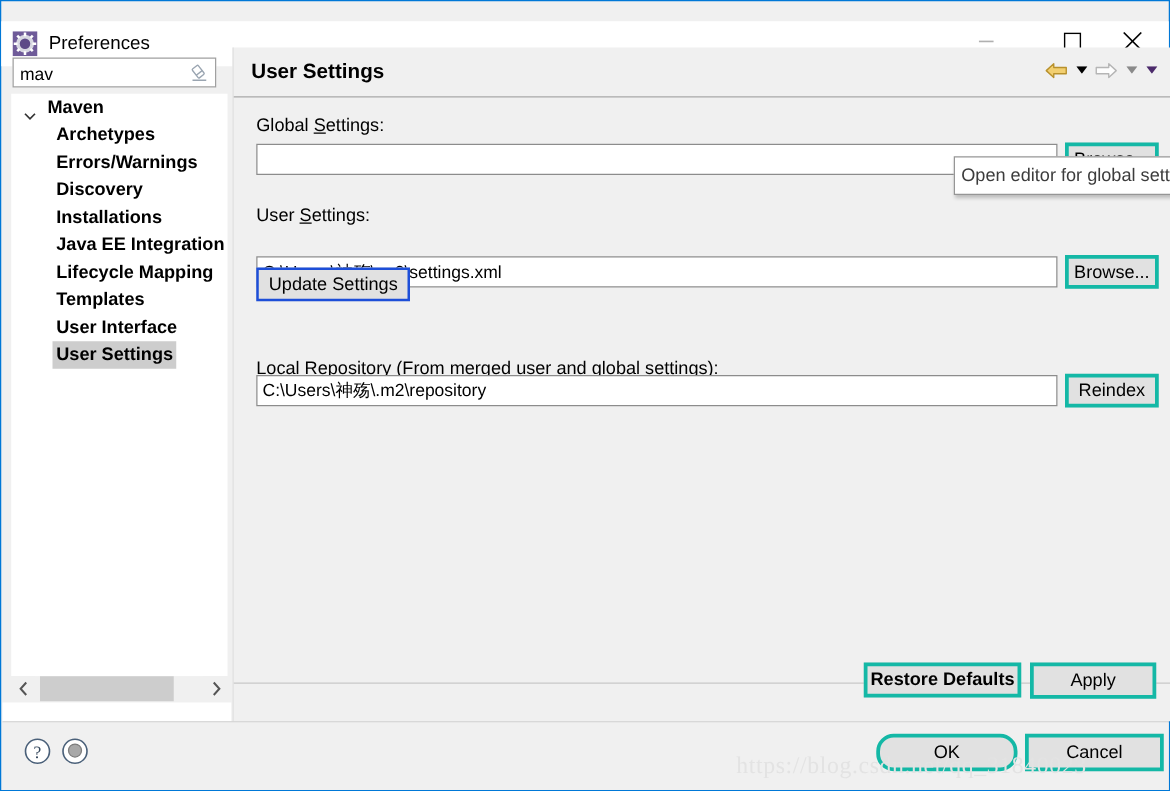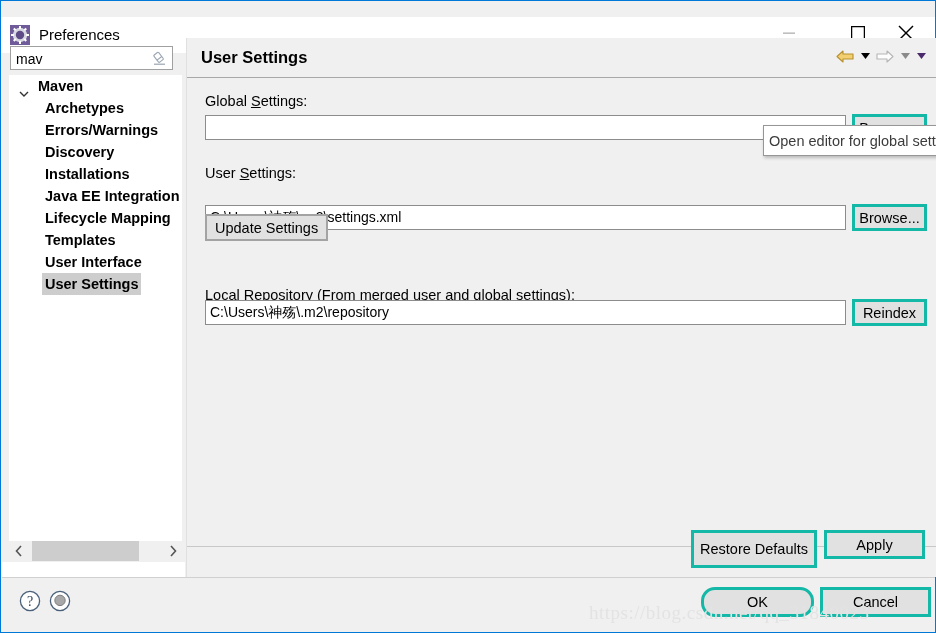--- a/index.html
+++ b/index.html
@@ -222,21 +222,21 @@
     font-family: "Liberation Sans", sans-serif;
     font-size: 14.5px;
     color: #000000;
     display: flex;
     align-items: center;
     justify-content: center;
     cursor: default;
     white-space: nowrap;
   }
   #btn-update {
-    border: 2px solid #a3a3a3;
+    border: 2px solid #1d4ed8;
     background: #e1e1e1;
   }
 
   
   #tooltip {
     position: absolute;
     left: 762px; top: 124px;
     height: 31px;
     width: 180px;
     box-sizing: border-box;
@@ -453,21 +453,21 @@
     <input class="text-field" style="left: 18px; top: 167px; width: 641px;" type="text" value="C:\Users\神殇\.m2\settings.xml">
     <div class="push-btn" style="left:665px; top:166px; width:75px;">Browse...</div>
 
     <div class="push-btn" id="btn-update" style="left: 18px; top: 176px; width: auto; padding: 0px 8px;">Update Settings</div>
 
     <div class="field-label" style="left:18px; top:237px;margin-top:12px;">Local Repository (From merged user and global settings):</div>
     <input class="text-field" style="left: 18px; top: 262px; width: 641px;" type="text" value="C:\Users\神殇\.m2\repository">
     <div class="push-btn" style="left:665px; top:261px; width:75px;">Reindex</div>
 
     <div id="panel-bottom-sep"></div>
-    <div class="push-btn" style="left:504px; top:492px; width:126px; height:38px;">Restore Defaults</div>
+    <div class="push-btn" style="left:504px; top:492px; width:126px; height:28px;font-weight:bold;">Restore Defaults</div>
     <div class="push-btn" style="left:637px; top:492px; width:101px; height:29px;">Apply</div>
   </div>
 
   <div id="tooltip">Open editor for global settings</div>
 
   <div id="dialog-bottom-sep"></div>
   <div id="bottom-bar">
     <div class="circle-icon" id="help-icon">
       <svg width="22" height="22" viewBox="0 0 22 22">
         <circle cx="11" cy="11" r="9.6" fill="#ffffff" stroke="#4a6079" stroke-width="1.3"></circle>

